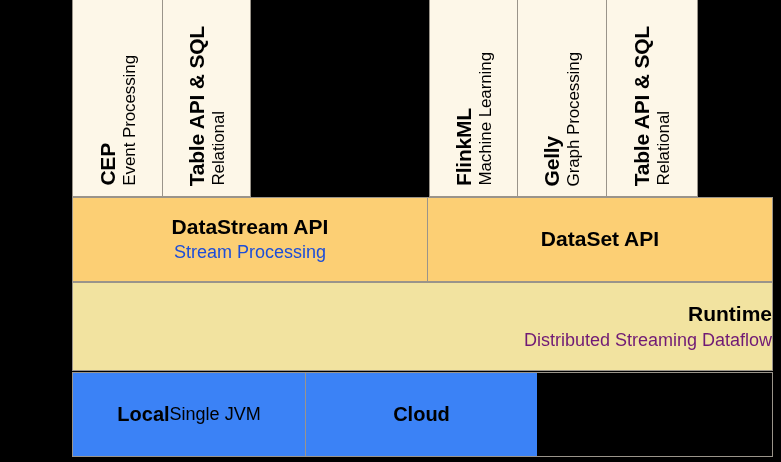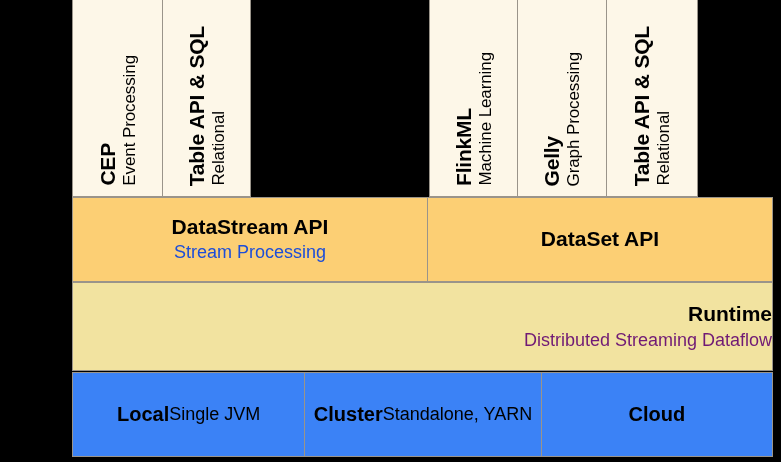--- a/index.html
+++ b/index.html
@@ -240,22 +240,18 @@
   <div id="runtime-row">
     <span class="rt-title">Runtime</span>
     <span class="rt-sub">Distributed Streaming Dataflow</span>
   </div>
 
   <div id="deploy-row">
     <div class="dep-cell" id="dep-local">
       <span class="dep-title">Local</span>
       <span class="dep-sub">Single JVM</span>
     </div>
-    <div class="dep-cell" id="dep-cluster">
-      <span class="dep-title">Cluster</span>
-      <span class="dep-sub">Standalone, YARN</span>
-    </div>
     <div class="dep-cell" id="dep-cloud">
       <span class="dep-title">Cloud</span>
     </div>
   </div>
 
 </div>
 
 </body></html>

